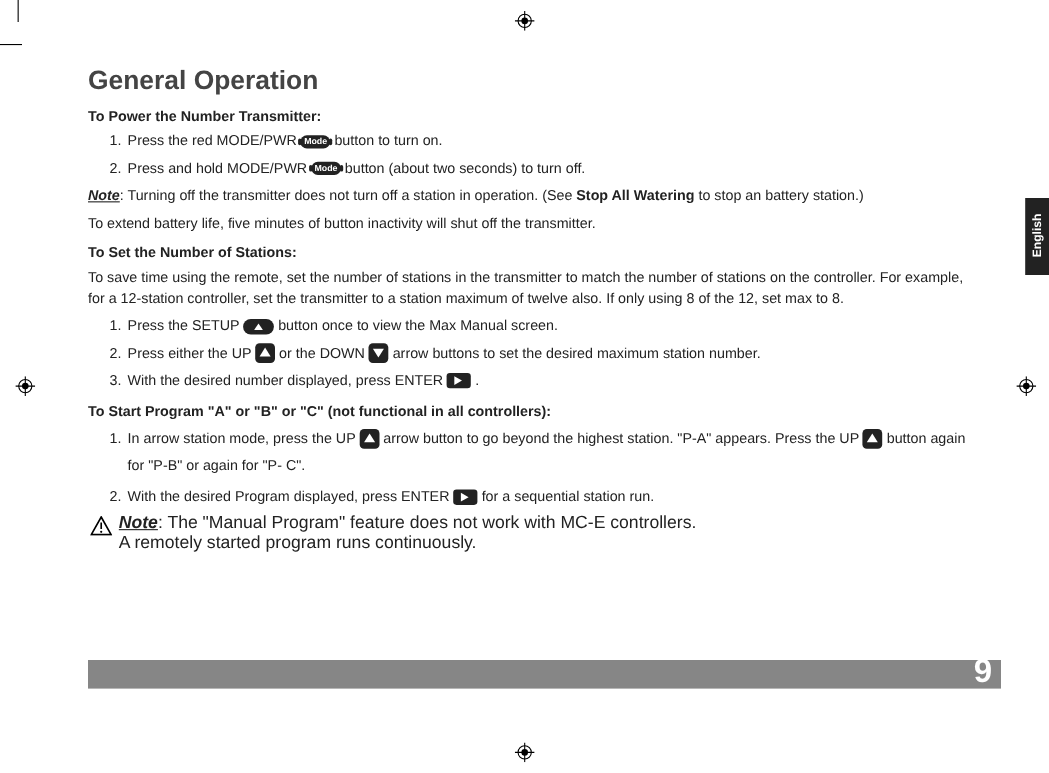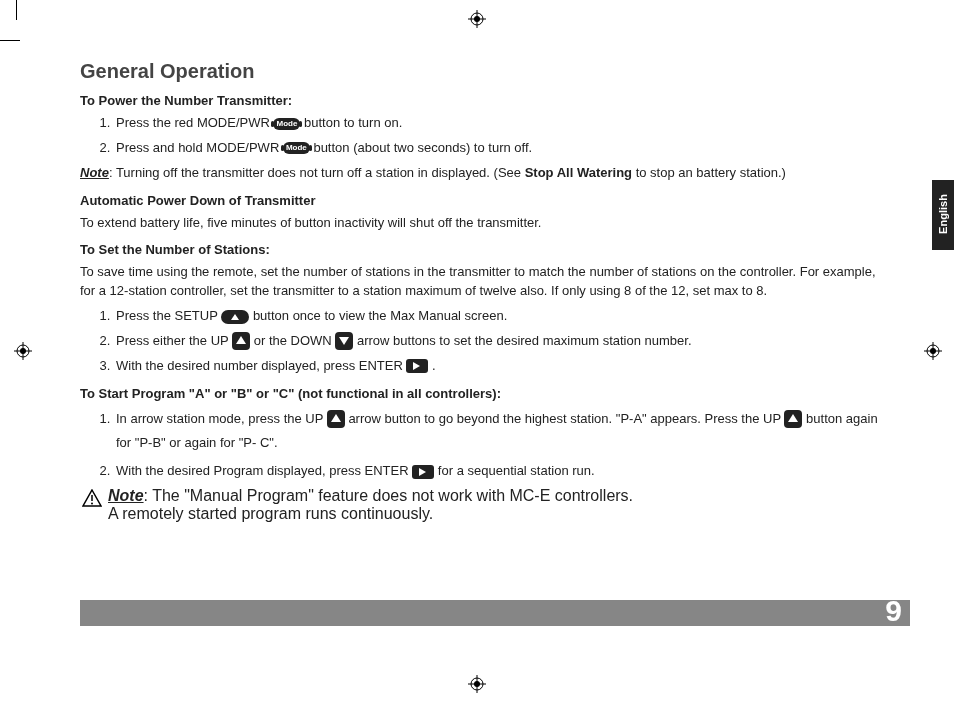--- a/index.html
+++ b/index.html
@@ -13,21 +13,21 @@
     position: relative;
     overflow: hidden;
   }
   .page {
     position: absolute;
     left: 80px;
     top: 60px;
     width: 810px;
   }
   .title {
-    font-size: 20px;
+    font-size: 24px;
     font-weight: 600;
     color: #444;
     margin: 0 0 8px 0;
   }
   .sub {
     font-size: 13px;
     font-weight: 700;
     margin: 10px 0 4px 0;
   }
   p, li {
@@ -245,24 +245,23 @@
       <span class="icon-mode">Mode</span>
       <span>  button to turn on.</span>
     </li>
     <li>
       <span>Press and hold MODE/PWR </span>
       <span class="icon-mode">Mode</span>
       <span> button (about two seconds) to turn off.</span>
     </li>
   </ol>
   <p>
-    <span class="note-label">Note</span><span>:  Turning off the transmitter does not turn off a station in displayed. (See </span><span class="bold">Stop All Watering</span><span> to stop an battery station.)</span>
+    <span class="note-label">Note</span><span>:  Turning off the transmitter does not turn off a station in operation. (See </span><span class="bold">Stop All Watering</span><span> to stop an battery station.)</span>
   </p>
 
-  <div class="sub">Automatic Power Down of Transmitter</div>
   <p>To extend battery life, five minutes of button inactivity will shut off the transmitter.</p>
 
   <div class="sub">To Set the Number of Stations:</div>
   <p>To save time using the remote, set the number of stations in the transmitter to match the number of stations on the controller. For example, for a 12-station controller, set the transmitter to a station maximum of twelve also. If only using 8 of the 12, set max to 8.</p>
   <ol>
     <li>
       <span>Press the SETUP </span>
       <span class="icon-setup"></span>
       <span> button once to view the Max Manual screen.</span>
     </li>

